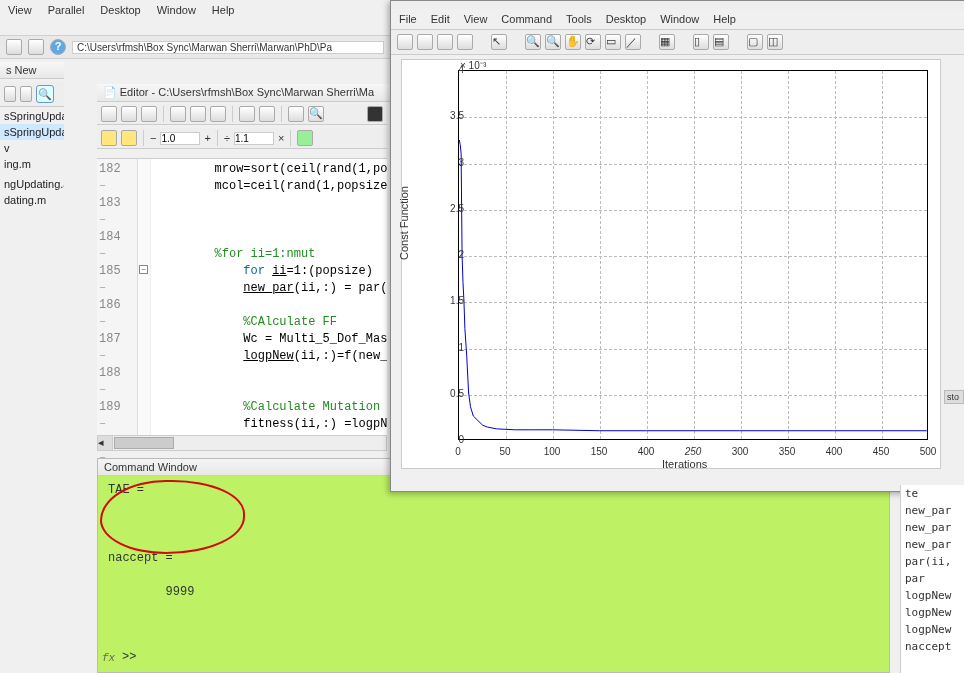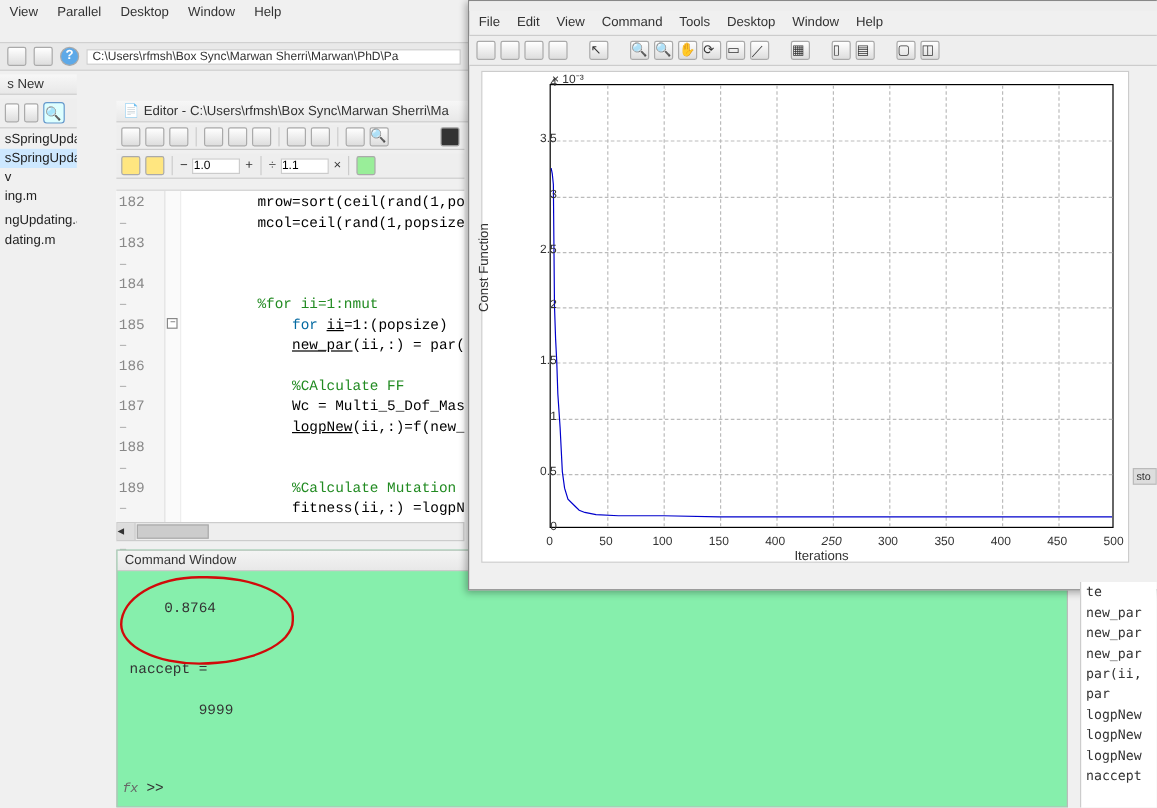--- a/index.html
+++ b/index.html
@@ -27,21 +27,21 @@
   .fold-col { width:14px; background:#fafafa; border-right:1px solid #eee;}
   .fold-col .box { width:9px;height:9px;border:1px solid #888;margin:4px auto 0;font-size:8px;line-height:7px;text-align:center;color:#555;background:#fff;}
   .code { padding:2px 6px; white-space:pre; color:#000; overflow:hidden;}
   .code div { line-height:17px; }
   .kw { color:#0369a1; }
   .cm { color:#228B22; }
   .fn { text-decoration: underline; }
   .hscroll { position:absolute; top:435px; left:97px; width:290px; height:16px; background:#eee; border:1px solid #ccc; display:flex;}
   .hscroll .thumb { position:absolute; left:16px; width:60px; height:12px; top:1px; background:#ccc; border:1px solid #aaa;}
   .hscroll .arr { width:15px; background:#ddd; border-right:1px solid #ccc;}
-  .cmd-panel { position:absolute; top:458px; left:97px; width:793px; height:215px; background:#86efac; border:1px solid #bbb; }
+  .cmd-panel { position:absolute; top:458px; left:97px; width:793px; height:215px; background:#bef264; border:1px solid #bbb; }
   .cmd-title { background:linear-gradient(#f4f4f4,#e8e8e8); padding:2px 6px; border-bottom:1px solid #ccc; font-size:11px;}
   .cmd-body { font-family:Consolas,'Courier New',monospace; font-size:12px; padding:6px 10px; position:relative; height:190px;}
   .cmd-body .line { line-height:17px; white-space:pre; }
   .annot { position:absolute; border:2px solid #d10a0a; border-radius:50% 55% 60% 50% / 60% 50% 55% 50%; width:145px; height:74px; top:4px; left:2px; pointer-events:none; }
   .fx { position:absolute; bottom:2px; left:4px; font-style:italic; color:#666; font-size:11px;}
   .prompt { position:absolute; bottom:2px; left:24px; }
   .fig-window { position:absolute; top:0; left:390px; width:604px; height:492px; background:#f0f0f0; border:1px solid #888; box-shadow:-2px 2px 6px rgba(0,0,0,0.3); }
   .fig-titlebar { height:8px; background:#eee; }
   .fig-menubar { padding:4px 8px; display:flex; gap:14px; font-size:11px;}
   .fig-toolbar { background:#eee; border-top:1px solid #ccc;border-bottom:1px solid #ccc; padding:3px 6px; display:flex; gap:4px; align-items:center;}
@@ -176,22 +176,22 @@
 <div class="hscroll">
   <div class="arr">◂</div>
   <div class="thumb"></div>
 </div>
 
 <div class="cmd-panel">
   <div class="cmd-title">Command Window</div>
   <div class="cmd-body">
     <div class="annot"></div>
     <div id="cmdout">
-        <div class="line"> </div>
-        <div class="line">    0.8764</div>
+        <div class="line">TAE =</div>
+        <div class="line"> </div>
         <div class="line"> </div>
         <div class="line"> </div>
         <div class="line">naccept =</div>
         <div class="line"> </div>
         <div class="line">        9999</div>
       </div>
     <span class="fx">fx</span>
     <span class="prompt">&gt;&gt;</span>
   </div>
 </div>

